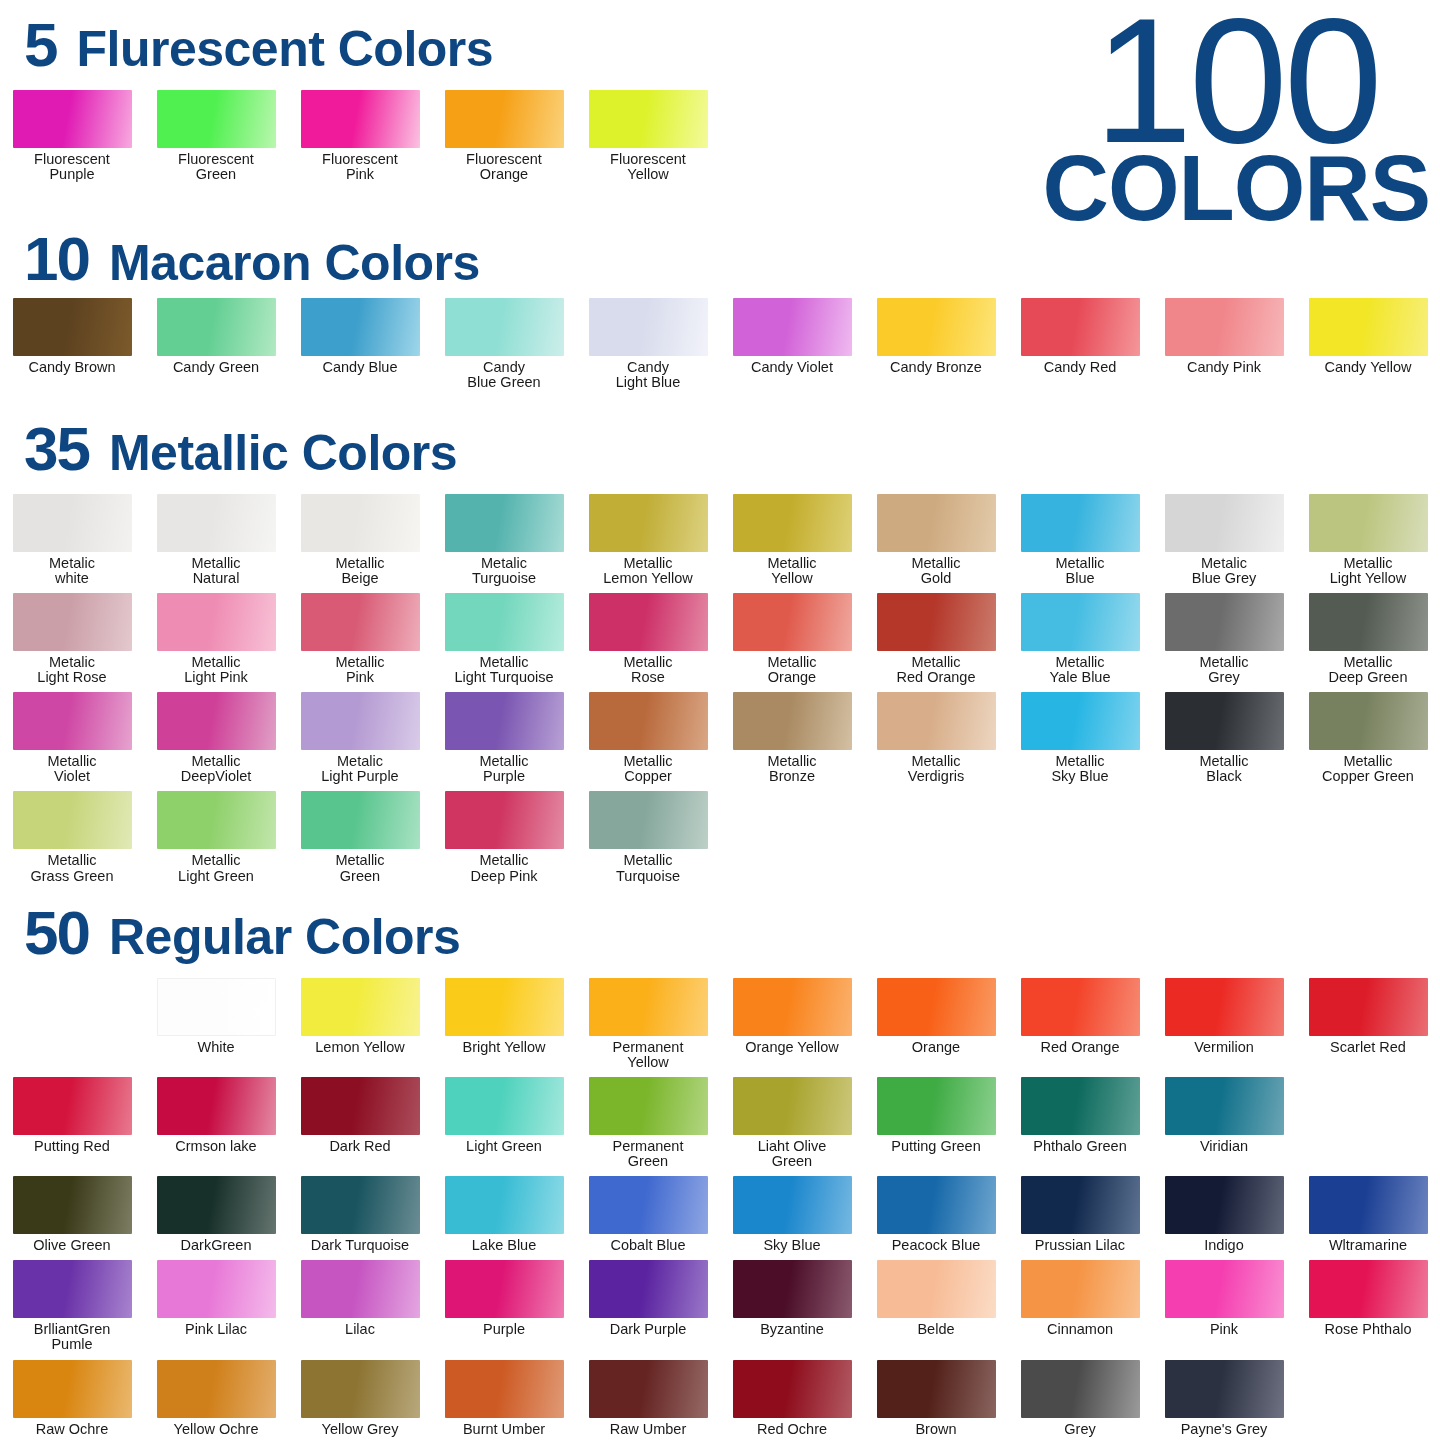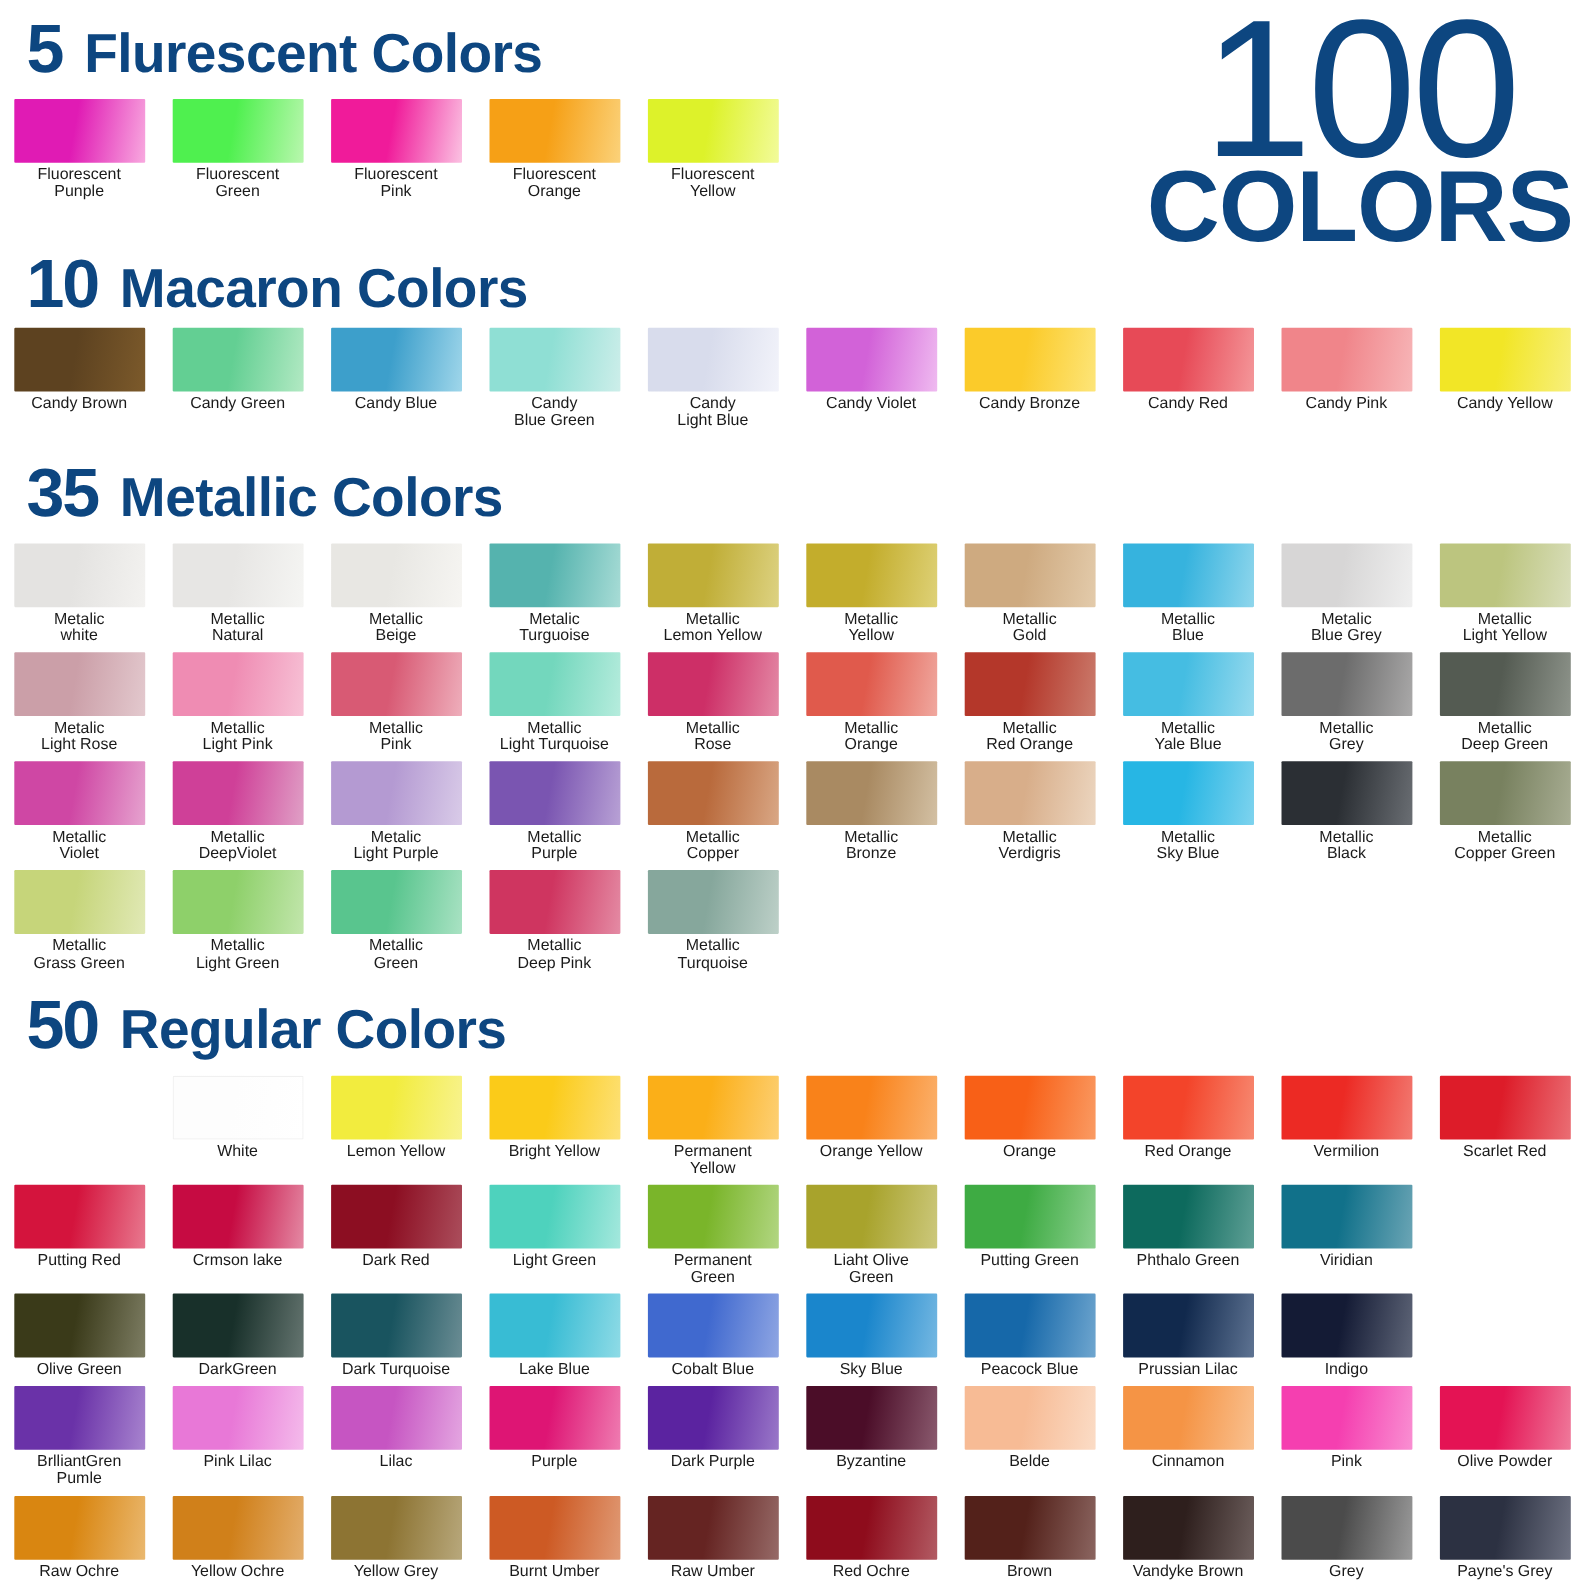--- a/index.html
+++ b/index.html
@@ -460,20 +460,24 @@
             <div class="cap">Peacock Blue</div>
           </div>
           <div class="cell">
             <div class="chip" style="background: linear-gradient(100deg, rgb(17, 41, 77) 0%, rgb(17, 41, 77) 46%, rgb(94, 115, 146) 100%);"></div>
             <div class="cap">Prussian Lilac</div>
           </div>
           <div class="cell">
             <div class="chip" style="background: linear-gradient(100deg, rgb(20, 27, 53) 0%, rgb(20, 27, 53) 46%, rgb(95, 102, 120) 100%);"></div>
             <div class="cap">Indigo</div>
           </div>
+          <div class="cell">
+            <div class="chip" style="background: linear-gradient(100deg, rgb(27, 63, 147) 0%, rgb(27, 63, 147) 46%, rgb(108, 132, 192) 100%);"></div>
+            <div class="cap">Wltramarine</div>
+          </div>
         </div>
         <div class="row" style="margin-top: 7px;">
           <div class="cell">
             <div class="chip" style="background: linear-gradient(100deg, rgb(106, 50, 168) 0%, rgb(106, 50, 168) 46%, rgb(168, 132, 207) 100%);"></div>
             <div class="cap">BrlliantGren
 Pumle</div>
           </div>
           <div class="cell">
             <div class="chip" style="background: linear-gradient(100deg, rgb(232, 120, 215) 0%, rgb(232, 120, 215) 46%, rgb(244, 187, 235) 100%);"></div>
             <div class="cap">Pink Lilac</div>
@@ -501,21 +505,21 @@
           <div class="cell">
             <div class="chip" style="background: linear-gradient(100deg, rgb(245, 148, 69) 0%, rgb(245, 148, 69) 46%, rgb(249, 193, 144) 100%);"></div>
             <div class="cap">Cinnamon</div>
           </div>
           <div class="cell">
             <div class="chip" style="background: linear-gradient(100deg, rgb(245, 63, 176) 0%, rgb(245, 63, 176) 46%, rgb(249, 143, 210) 100%);"></div>
             <div class="cap">Pink</div>
           </div>
           <div class="cell">
             <div class="chip" style="background: linear-gradient(100deg, rgb(228, 19, 84) 0%, rgb(228, 19, 84) 46%, rgb(239, 122, 155) 100%);"></div>
-            <div class="cap">Olive Powder</div>
+            <div class="cap">Rose Phthalo</div>
           </div>
         </div>
         <div class="row" style="margin-top: 7px;">
           <div class="cell">
             <div class="chip" style="background: linear-gradient(100deg, rgb(217, 134, 17) 0%, rgb(217, 134, 17) 46%, rgb(234, 184, 111) 100%);"></div>
             <div class="cap">Raw Ochre</div>
           </div>
           <div class="cell">
             <div class="chip" style="background: linear-gradient(100deg, rgb(208, 128, 26) 0%, rgb(208, 128, 26) 46%, rgb(227, 174, 109) 100%);"></div>
             <div class="cap">Yellow Ochre</div>
@@ -534,24 +538,20 @@
           </div>
           <div class="cell">
             <div class="chip" style="background: linear-gradient(100deg, rgb(142, 12, 28) 0%, rgb(142, 12, 28) 46%, rgb(178, 91, 99) 100%);"></div>
             <div class="cap">Red Ochre</div>
           </div>
           <div class="cell">
             <div class="chip" style="background: linear-gradient(100deg, rgb(83, 33, 26) 0%, rgb(83, 33, 26) 46%, rgb(139, 101, 96) 100%);"></div>
             <div class="cap">Brown</div>
           </div>
           <div class="cell">
-            <div class="chip" style="background: linear-gradient(100deg, rgb(46, 31, 29) 0%, rgb(46, 31, 29) 46%, rgb(109, 95, 93) 100%);"></div>
-            <div class="cap">Vandyke Brown</div>
-          </div>
-          <div class="cell">
             <div class="chip" style="background: linear-gradient(100deg, rgb(75, 75, 75) 0%, rgb(75, 75, 75) 46%, rgb(155, 155, 155) 100%);"></div>
             <div class="cap">Grey</div>
           </div>
           <div class="cell">
             <div class="chip" style="background: linear-gradient(100deg, rgb(44, 49, 66) 0%, rgb(44, 49, 66) 46%, rgb(110, 114, 130) 100%);"></div>
             <div class="cap">Payne's Grey</div>
           </div>
         </div>
       </div>
     </div>

